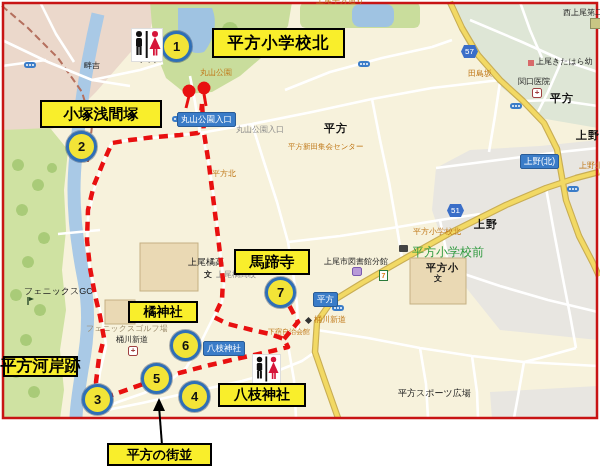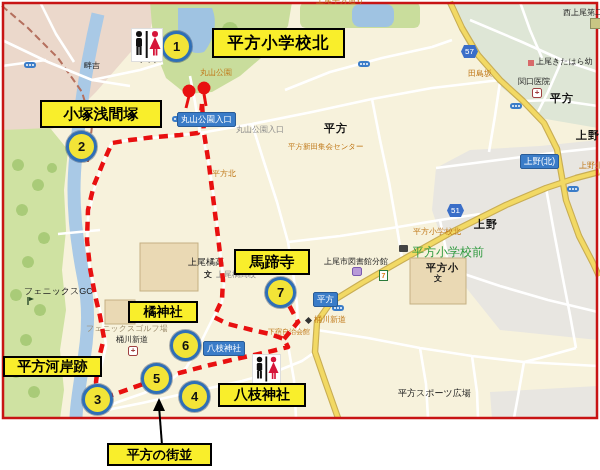--- a/index.html
+++ b/index.html
@@ -222,21 +222,21 @@
     <div class="stop" style="left:82px;top:384px">3</div>
     <div class="stop" style="left:179px;top:381px">4</div>
     <div class="stop" style="left:141px;top:363px">5</div>
     <div class="stop" style="left:170px;top:330px">6</div>
     <div class="stop" style="left:265px;top:277px">7</div>
 
     <div class="poi" style="left:212px;top:28px;width:133px;height:30px;font-size:16px;letter-spacing:1px">平方小学校北</div>
     <div class="poi" style="left:40px;top:100px;width:122px;height:28px;font-size:15px">小塚浅間塚</div>
     <div class="poi" style="left:234px;top:249px;width:76px;height:26px;font-size:15px">馬蹄寺</div>
     <div class="poi" style="left:128px;top:301px;width:70px;height:22px;font-size:13px">橘神社</div>
-    <div class="poi" style="left:3px;top:356px;width:99px;height:21px;font-size:14px">平方河岸跡</div>
+    <div class="poi" style="left:3px;top:356px;width:75px;height:21px;font-size:16px">平方河岸跡</div>
     <div class="poi" style="left:218px;top:383px;width:88px;height:24px;font-size:14px">八枝神社</div>
     <div class="poi" style="left:107px;top:443px;width:105px;height:23px;font-size:13px">平方の街並</div>
 
     <svg style="position:absolute;left:148px;top:398px" width="24" height="48">
       <line x1="14" y1="47" x2="11" y2="8" stroke="#000" stroke-width="2"></line>
       <polygon points="11,0 5,13 17,13" fill="#000"></polygon>
     </svg>
 
     <div class="bus" style="left:177px;top:112px">丸山公園入口</div>
     <div class="bus" style="left:203px;top:341px">八枝神社</div>

